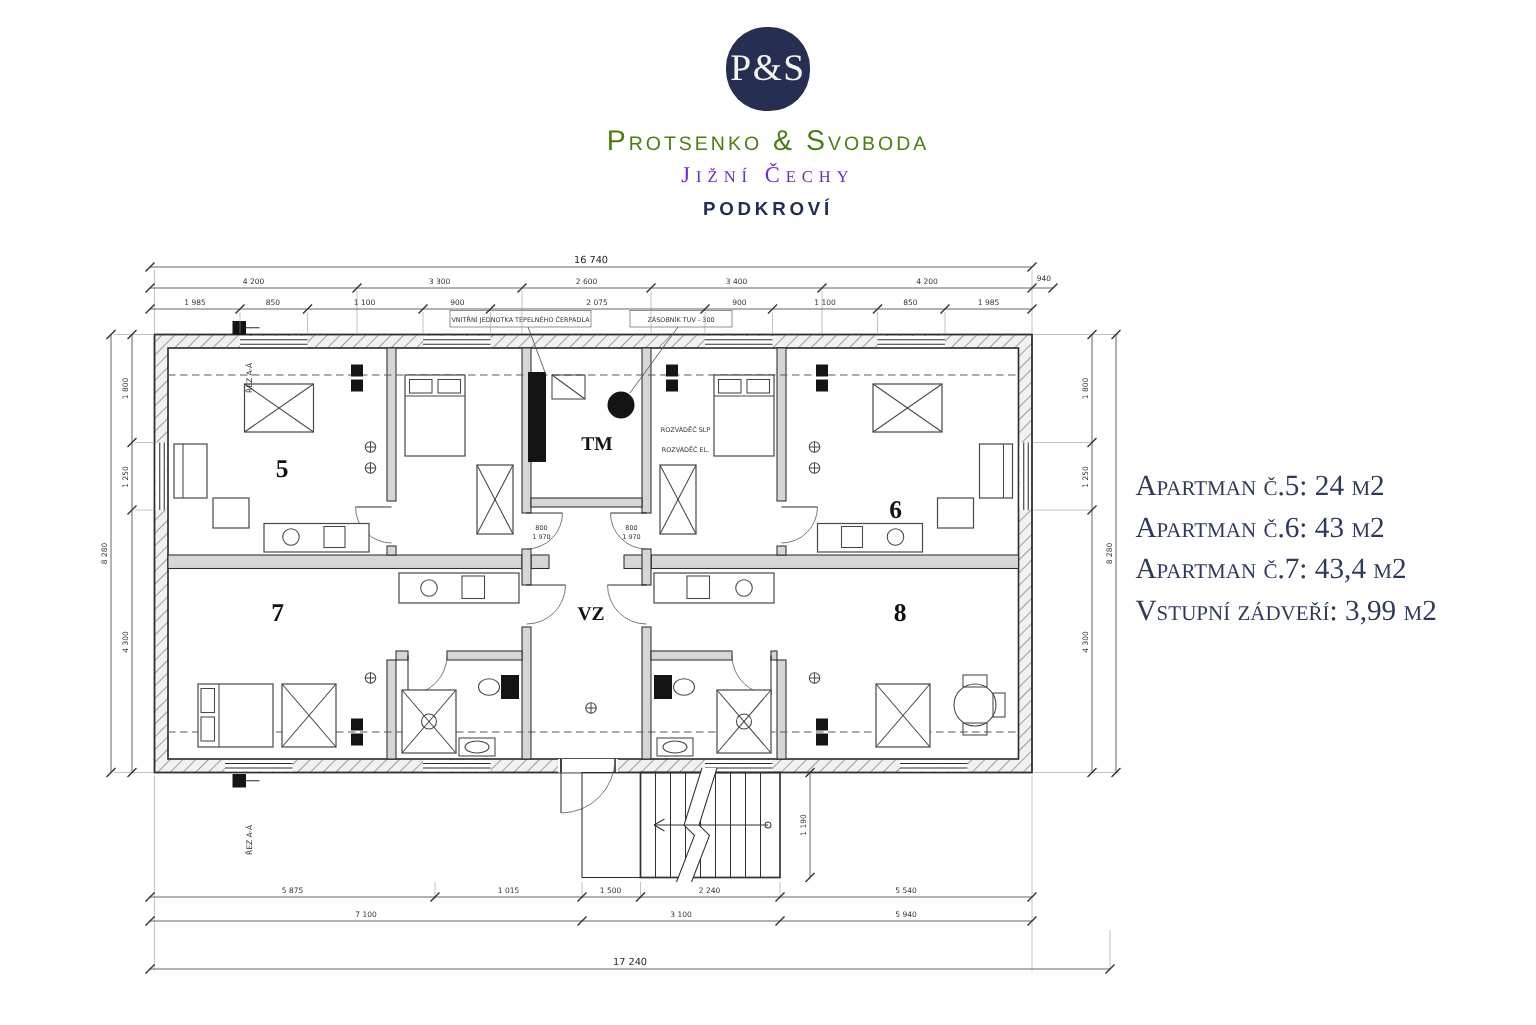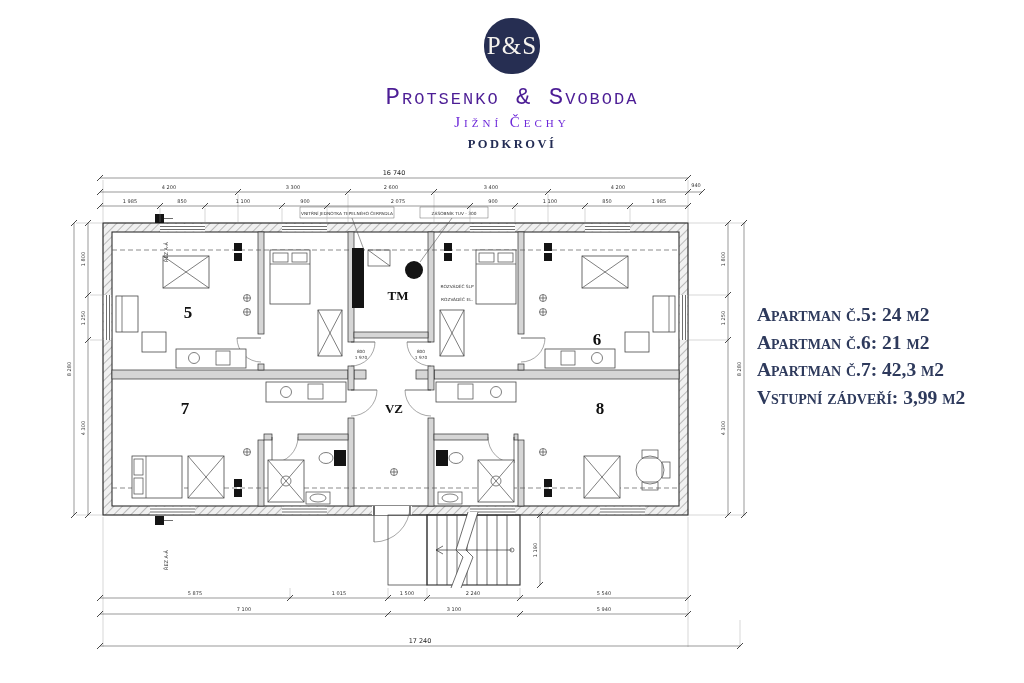--- a/index.html
+++ b/index.html
@@ -3,28 +3,28 @@
 <meta charset="utf-8">
 <style>
   html,body{margin:0;padding:0;background:#fff;}
   .canvas{position:relative;width:1024px;height:683px;background:#ffffff;overflow:hidden;
           font-family:"Liberation Sans",sans-serif;}
   
   .brand{position:absolute;top:0;left:0;width:100%;text-align:center;}
   .brand .logo{width:56px;height:56px;background:#262e52;color:#f5f3ee;margin:18px auto 10px;
                display:flex;align-items:center;justify-content:center;
                font-family:"Liberation Serif",serif;font-size:25px;letter-spacing:1px;border-radius:27px;}
-  .brand .company{font-family:Liberation Mono, monospace;font-variant:small-caps;font-size:24px;
-                  color:#4c1d95;letter-spacing:2px;}
+  .brand .company{font-family:Liberation Sans, sans-serif;font-variant:small-caps;font-size:19px;
+                  color:#4d7c0f;letter-spacing:2px;}
   .brand .region{font-family:"Liberation Serif",serif;font-variant:small-caps;font-size:15px;
                  color:#6d28d9;letter-spacing:4px;margin-top:3px;}
-  .brand .level{font-family:Liberation Serif, serif;text-transform:uppercase;font-weight:bold;
+  .brand .level{font-family:Liberation Sans, sans-serif;text-transform:uppercase;font-weight:bold;
                 font-size:12.5px;color:#232c54;letter-spacing:2.5px;margin-top:6px;}
   
-  .legend{position:absolute;left:757px;top:301px;width:260px;font-weight:bold;}
+  .legend{position:absolute;left:757px;top:311px;width:260px;}
   .legend-line{font-family:"Liberation Serif",serif;font-variant:small-caps;font-size:19.5px;
                line-height:27.5px;color:#2e3a5c;white-space:nowrap;}
   
   svg{position:absolute;left:0;top:0;}
   .w   {stroke:#2f2f2f;stroke-width:1.1;fill:none;}
   .w2  {stroke:#2f2f2f;stroke-width:0.7;fill:none;}
   .iw  {fill:#d6d6d6;stroke:#2f2f2f;stroke-width:0.7;}
   .furn{stroke:#474747;stroke-width:0.8;fill:#ffffff;}
   .furnl{stroke:#474747;stroke-width:0.7;fill:none;}
   .blk {fill:#141414;stroke:none;}
@@ -49,22 +49,22 @@
     <div class="logo">
       <span>P&amp;S</span>
     </div>
     <div class="company">Protsenko &amp; Svoboda</div>
     <div class="region">Jižní Čechy</div>
     <div class="level">Podkroví</div>
   </div>
 
   <div class="legend">
     <div class="legend-line">Apartman č.5: 24 m2</div>
-    <div class="legend-line">Apartman č.6: 21 m2</div>
-    <div class="legend-line">Apartman č.7: 42,3 m2</div>
+    <div class="legend-line">Apartman č.6: 43 m2</div>
+    <div class="legend-line">Apartman č.7: 43,4 m2</div>
     <div class="legend-line">Vstupní zádveří: 3,99 m2</div>
   </div>
 
   <svg width="1024" height="683" viewBox="0 0 1024 683">
     <defs>
       <pattern id="hatch" width="6" height="6" patternUnits="userSpaceOnUse" patternTransform="rotate(45)">
         <rect width="6" height="6" fill="#f1f1f1"></rect>
         <line x1="0" y1="0" x2="0" y2="6" stroke="#9b9b9b" stroke-width="1.3"></line>
       </pattern>
     </defs>

